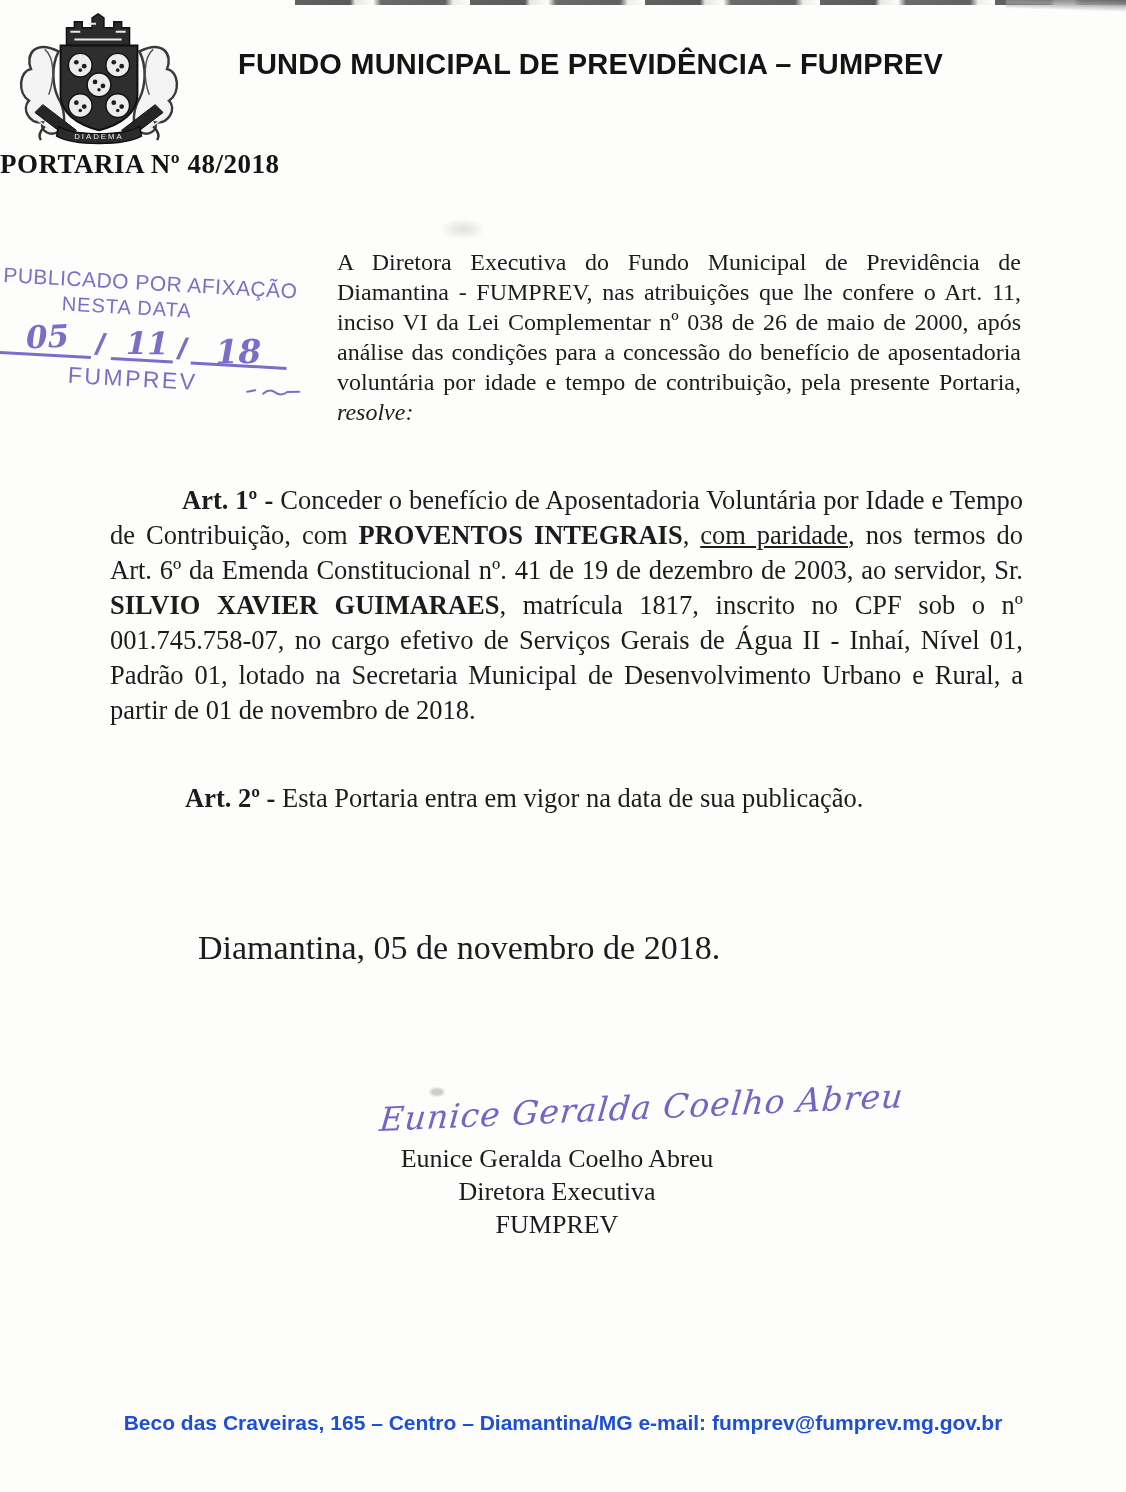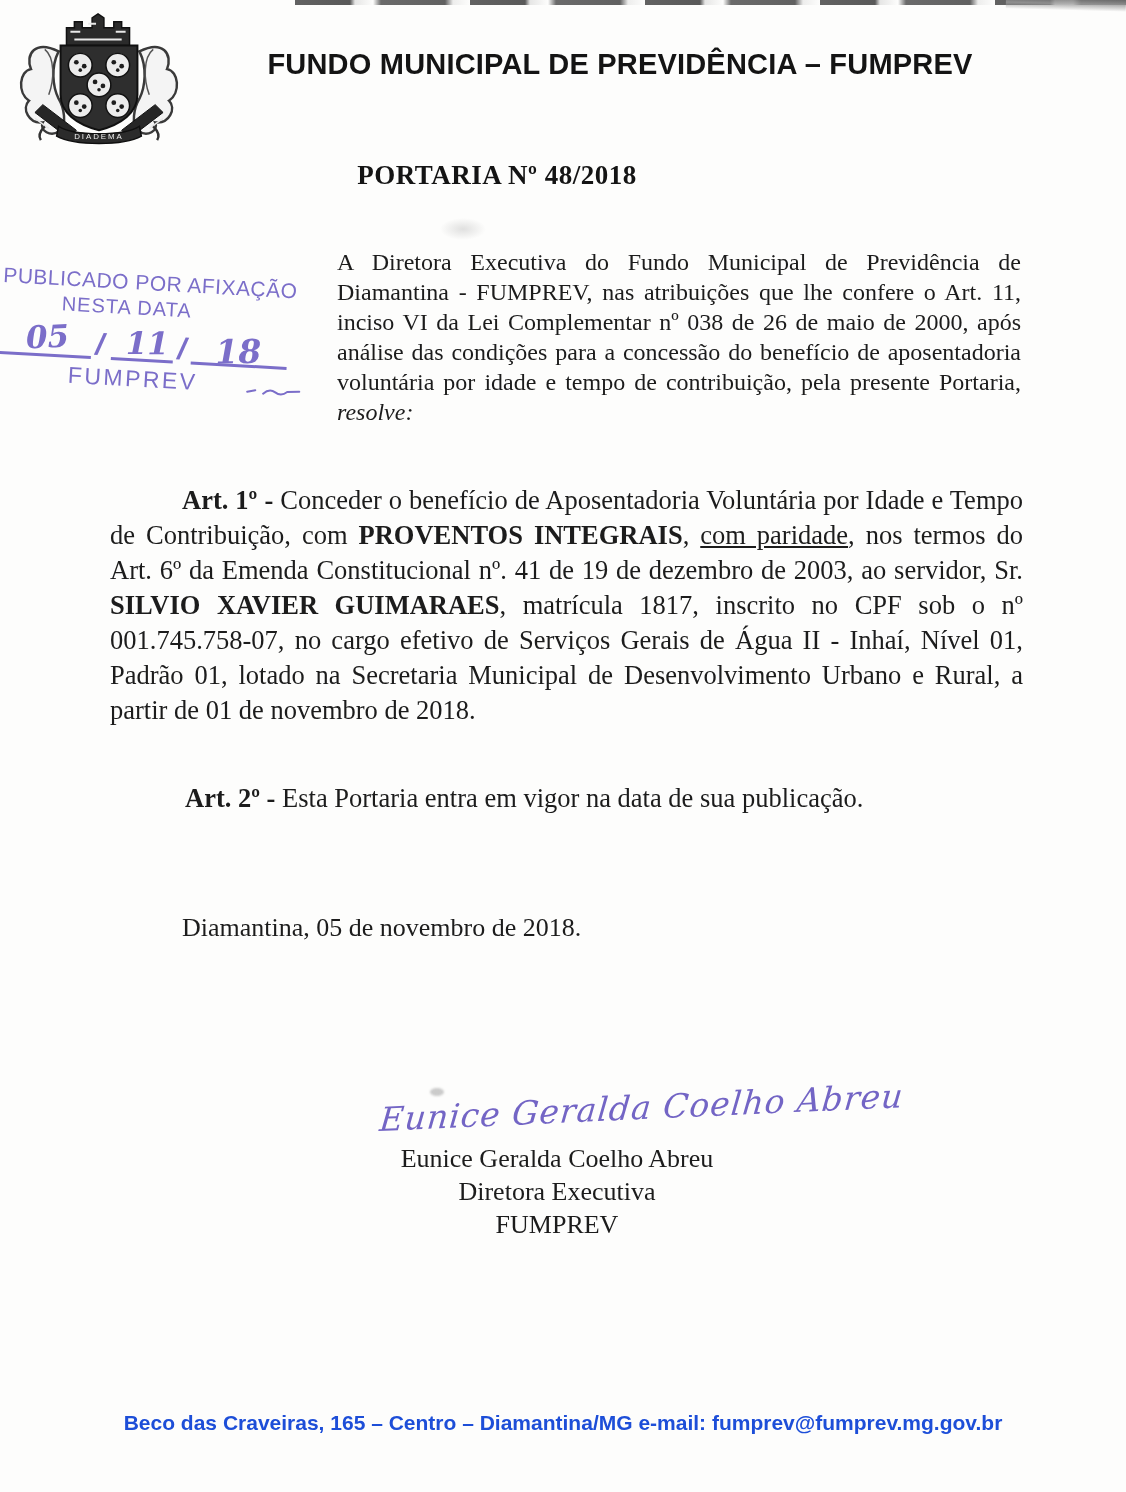--- a/index.html
+++ b/index.html
@@ -25,27 +25,27 @@
     background:linear-gradient(180deg,#6a6a6a 0%,#9c9c9c 45%,rgba(170,170,170,0) 100%);
     transform:rotate(1.6deg);transform-origin:top right;opacity:.8;
   }
   .smudge1{position:absolute;left:440px;top:218px;width:46px;height:22px;
     border-radius:50%;background:radial-gradient(closest-side,rgba(120,120,120,.22),rgba(120,120,120,0));}
   .smudge2{position:absolute;left:430px;top:1088px;width:14px;height:8px;
     border-radius:50%;background:rgba(110,110,110,.35);filter:blur(1px);}
   
   .coat{position:absolute;left:15px;top:10px;width:168px;height:138px;}
   .org-block{
-    position:absolute;left:238px;top:46px;width:764px;text-align:center;
+    position:absolute;left:238px;top:46px;width:764px;text-align:left;
     font-family:"Liberation Sans", sans-serif;font-weight:bold;color:#141414;
   }
   .org-line1{font-size:29px;letter-spacing:.2px;line-height:1.25;}
   .org-line2{font-size:28px;margin-top:7px;}
   .doc-title{
-    position:absolute;left:0;top:160px;width:994px;text-align:center;
+    position:absolute;left:0;top:149px;width:994px;text-align:left;
     font-size:27px;font-weight:bold;letter-spacing:.5px;color:#141414;
   }
   
   .stamp{
     position:absolute;left:4px;top:263px;width:300px;
     transform:rotate(3.2deg);transform-origin:left top;
     font-family:"Liberation Sans", sans-serif;
   }
   .stamp-l1{font-size:21px;letter-spacing:.5px;white-space:nowrap;}
   .stamp-l2{font-size:20px;letter-spacing:1px;margin-top:2px;text-align:center;width:250px;}
@@ -72,21 +72,21 @@
   .article1{
     position:absolute;left:110px;top:483px;width:913px;
     font-size:26.5px;line-height:35px;text-align:justify;text-indent:72px;margin:0;
   }
   .article2{
     position:absolute;left:110px;top:778px;width:913px;
     font-size:26.5px;line-height:35px;text-indent:72px;margin:3px;
   }
   .b{font-weight:bold;}
   .u{text-decoration:underline;}
-  .dateline{position:absolute;left:182px;top:913px;font-size:26px;margin:0;}
+  .dateline{position:absolute;left:182px;top:913px;font-size:34px;margin:16px;}
   
   .sig-script{
     position:absolute;left:378px;top:1100px;width:480px;
     font-family:"DejaVu Serif", serif;font-style:italic;
     font-size:33px;white-space:nowrap;letter-spacing:1px;
     transform:rotate(-2.6deg) skewX(-8deg);transform-origin:left bottom;
   }
   .sig-block{
     position:absolute;left:327px;top:1142px;width:460px;text-align:center;
     font-size:26px;line-height:33px;

